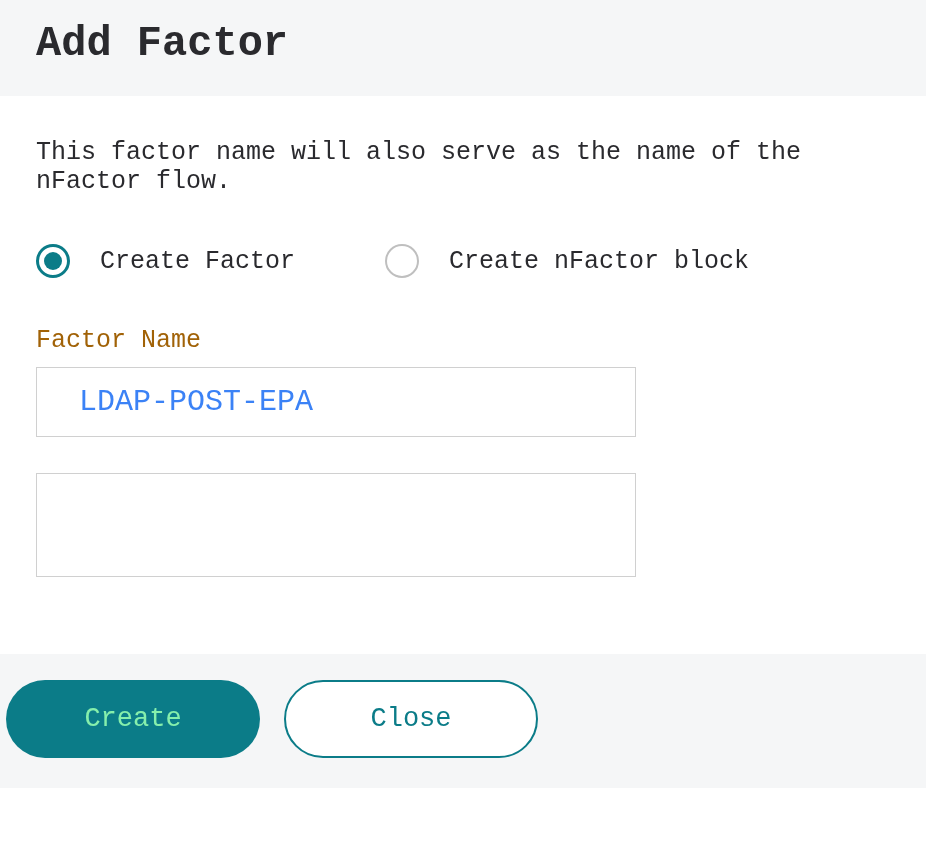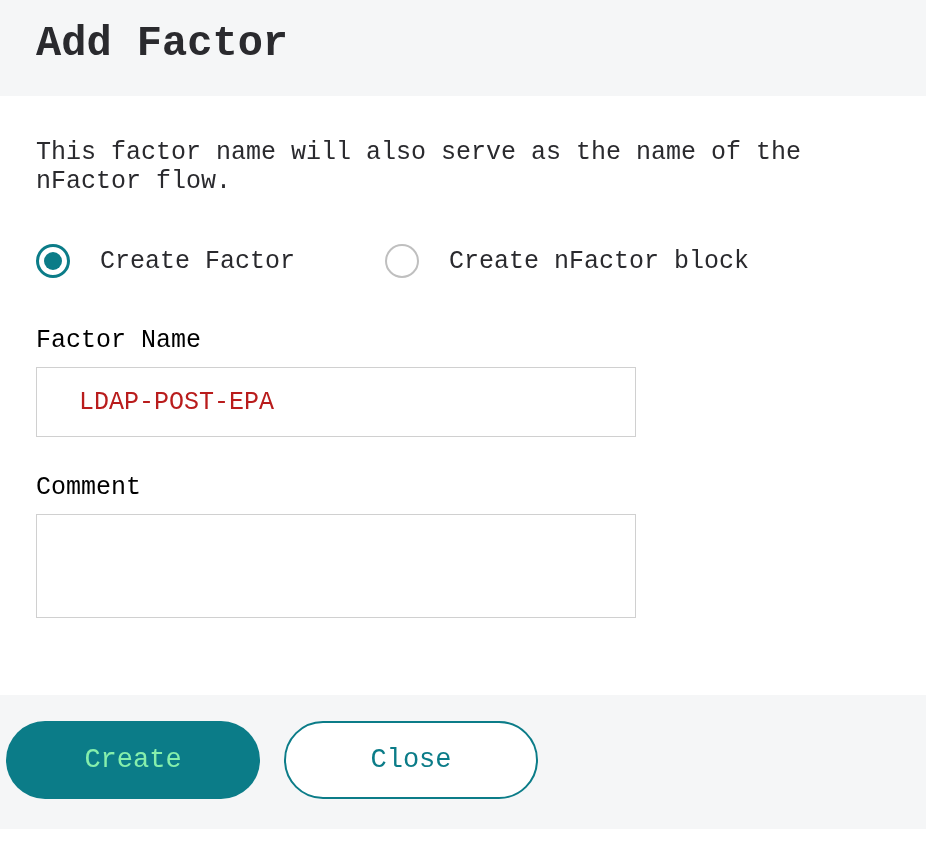--- a/index.html
+++ b/index.html
@@ -71,31 +71,31 @@
     }
     .radio-label {
       font-size: 25px;
       color: #2a2a2e;
     }
     .field-group {
       margin-bottom: 36px;
     }
     .field-label {
       font-size: 25px;
-      color: #000000;
+      color: #a16207;
       margin-bottom: 12px;
       display: block;
     }
     .text-input {
       width: 600px;
       height: 70px;
       border: 1px solid #d0d0d0;
       padding: 0 42px;
-      font-size: 25px;
-      color: #b91c1c;
+      font-size: 30px;
+      color: #3b82f6;
       background: #ffffff;
       font-family: inherit;
     }
     .textarea-input {
       width: 600px;
       height: 104px;
       border: 1px solid #d0d0d0;
       padding: 18px 20px;
       font-size: 25px;
       color: #6a6a6e;
@@ -154,21 +154,20 @@
       <span class="radio-label">Create nFactor block</span>
     </div>
   </div>
 
   <div class="field-group">
     <label class="field-label">Factor Name</label>
     <input type="text" class="text-input" value="LDAP-POST-EPA" style="">
   </div>
 
   <div class="field-group">
-    <label class="field-label">Comment</label>
     <textarea class="textarea-input" style=""></textarea>
   </div>
 </div>
 
 <div class="footer">
   <button class="btn btn-primary">Create</button>
   <button class="btn btn-secondary">Close</button>
 </div>
 
 </body></html>

